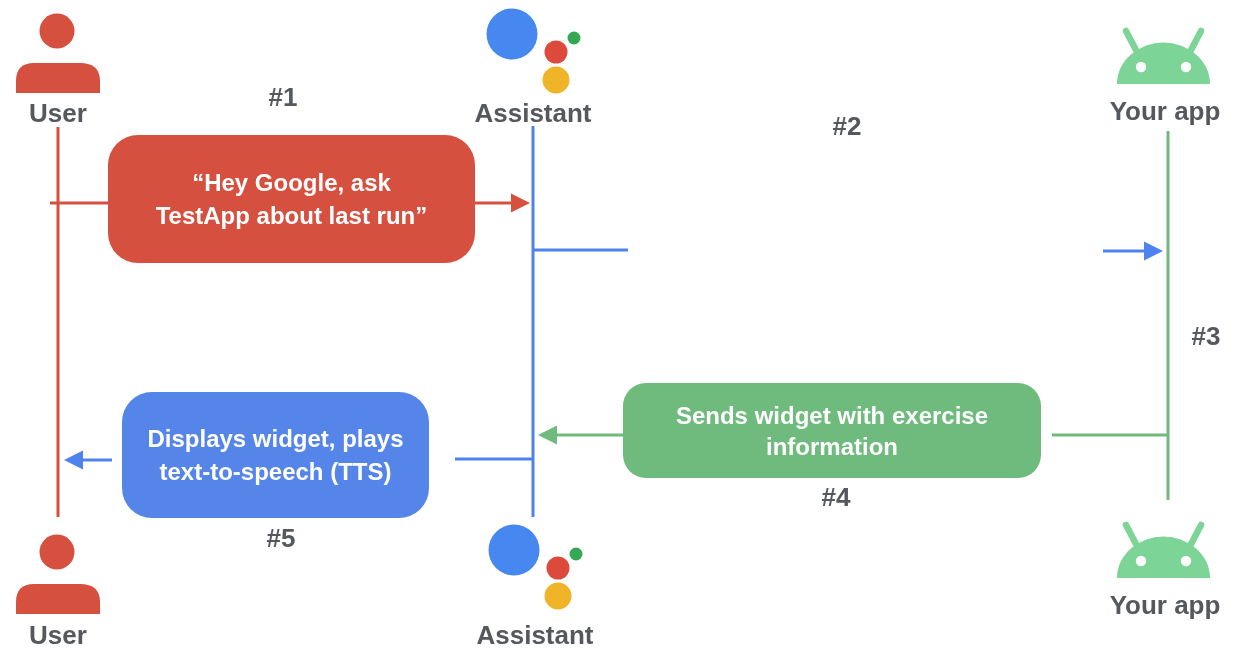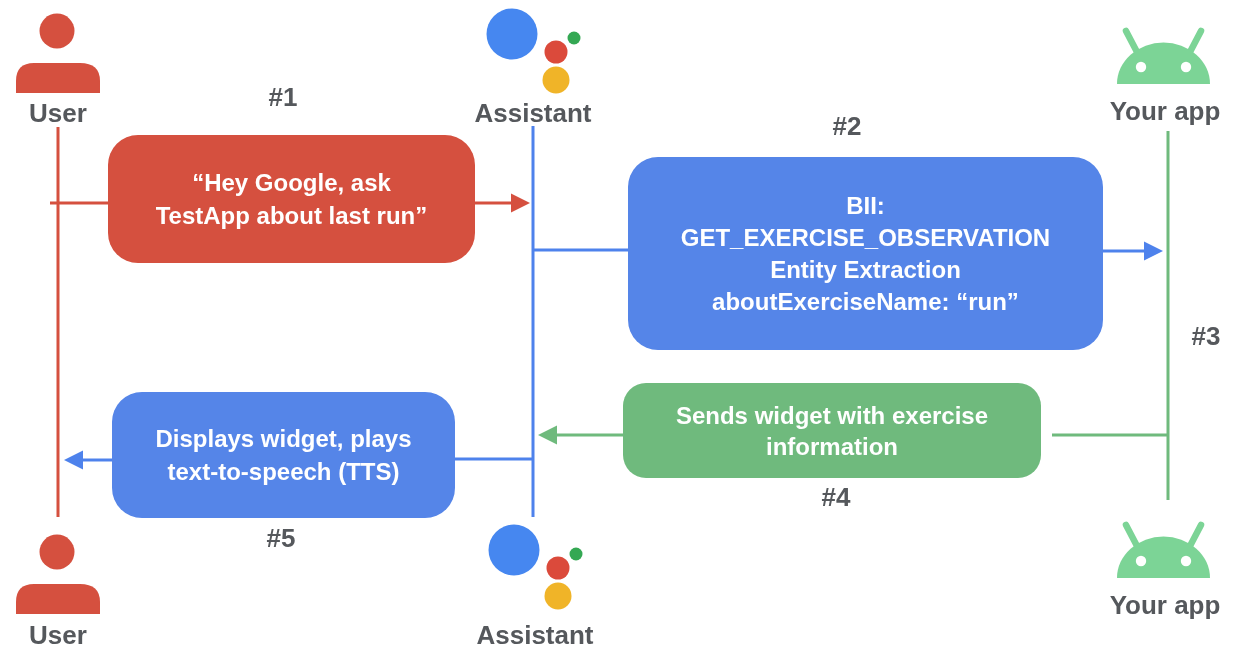--- a/index.html
+++ b/index.html
@@ -98,24 +98,20 @@
 
   <div class="step-label" style="left:283px; top:82px;">#1</div>
   <div class="step-label" style="left:847px; top:111px;">#2</div>
   <div class="step-label" style="left:1206px; top:321px;">#3</div>
   <div class="step-label" style="left:836px; top:482px;">#4</div>
   <div class="step-label" style="left:281px; top:523px;">#5</div>
 
   <div class="box r30" style="left: 108px; top: 135px; width: 367px; height: 128px; line-height: 33px; background-color: rgb(213, 80, 63);">“Hey Google, ask
 TestApp about last run”</div>
 
-  <div class="box r30" style="left: 628px; top: 157px; width: 475px; height: 193px; background-color: rgb(85, 133, 232);">BII:
-GET_EXERCISE_OBSERVATION
-Entity Extraction
-aboutExerciseName: “run”</div>
 
   <div class="box r23" style="left: 623px; top: 383px; width: 418px; height: 95px; line-height: 31px; background-color: rgb(111, 186, 125);">Sends widget with exercise
 information</div>
 
-  <div class="box r30" style="left: 112px; top: 392px; width: 343px; height: 126px; line-height: 33px; background-color: rgb(85, 133, 232);">Displays widget, plays
+  <div class="box r30" style="left: 122px; top: 392px; width: 307px; height: 126px; line-height: 33px; background-color: rgb(85, 133, 232);">Displays widget, plays
 text-to-speech (TTS)</div>
 
 </div>
 
 </body></html>

